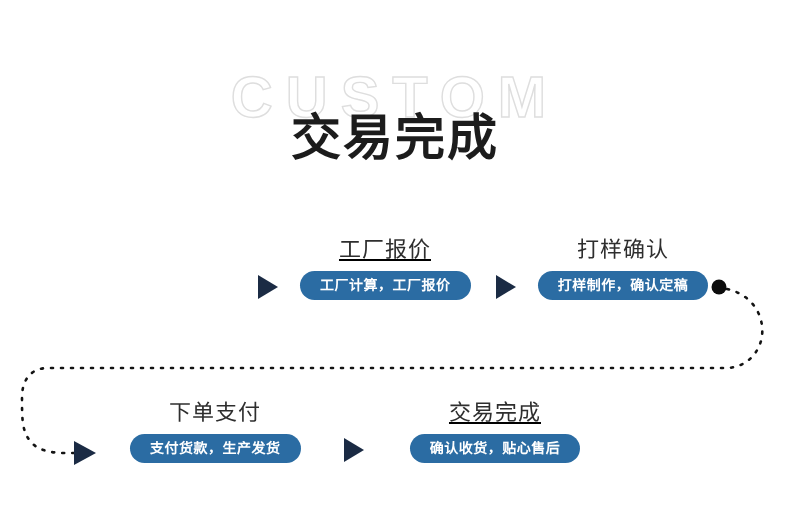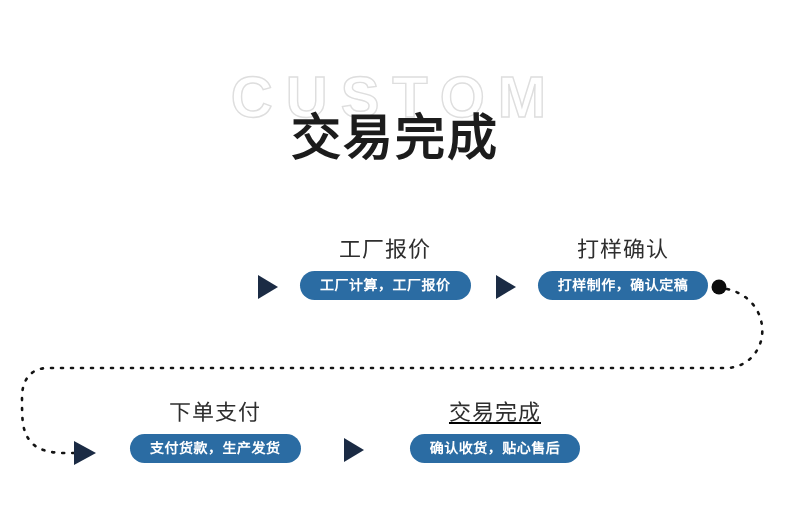--- a/index.html
+++ b/index.html
@@ -140,21 +140,21 @@
              C 30 368, 22 381, 22 397
              C 22 420, 22 430, 30 441
              C 38 451, 52 453, 66 453
              L 76 453"></path>
     <polygon class="end-arrow" points="74,441 96,453 74,465"></polygon>
   </svg>
 
 
   <div class="tri" style="left:258px; top:275px;"></div>
 
-  <div class="step" style="left:300px; top:237px; width:170px;">
+  <div class="step" style="left:300px; top:237px; width:170px;text-decoration:underline;">
     <div class="step-label">工厂报价</div>
     <div class="step-pill">工厂计算，工厂报价</div>
   </div>
 
   <div class="tri" style="left:496px; top:275px;"></div>
 
   <div class="step" style="left:130px; top:400px; width:170px;">
     <div class="step-label">下单支付</div>
     <div class="step-pill">支付货款，生产发货</div>
   </div>

